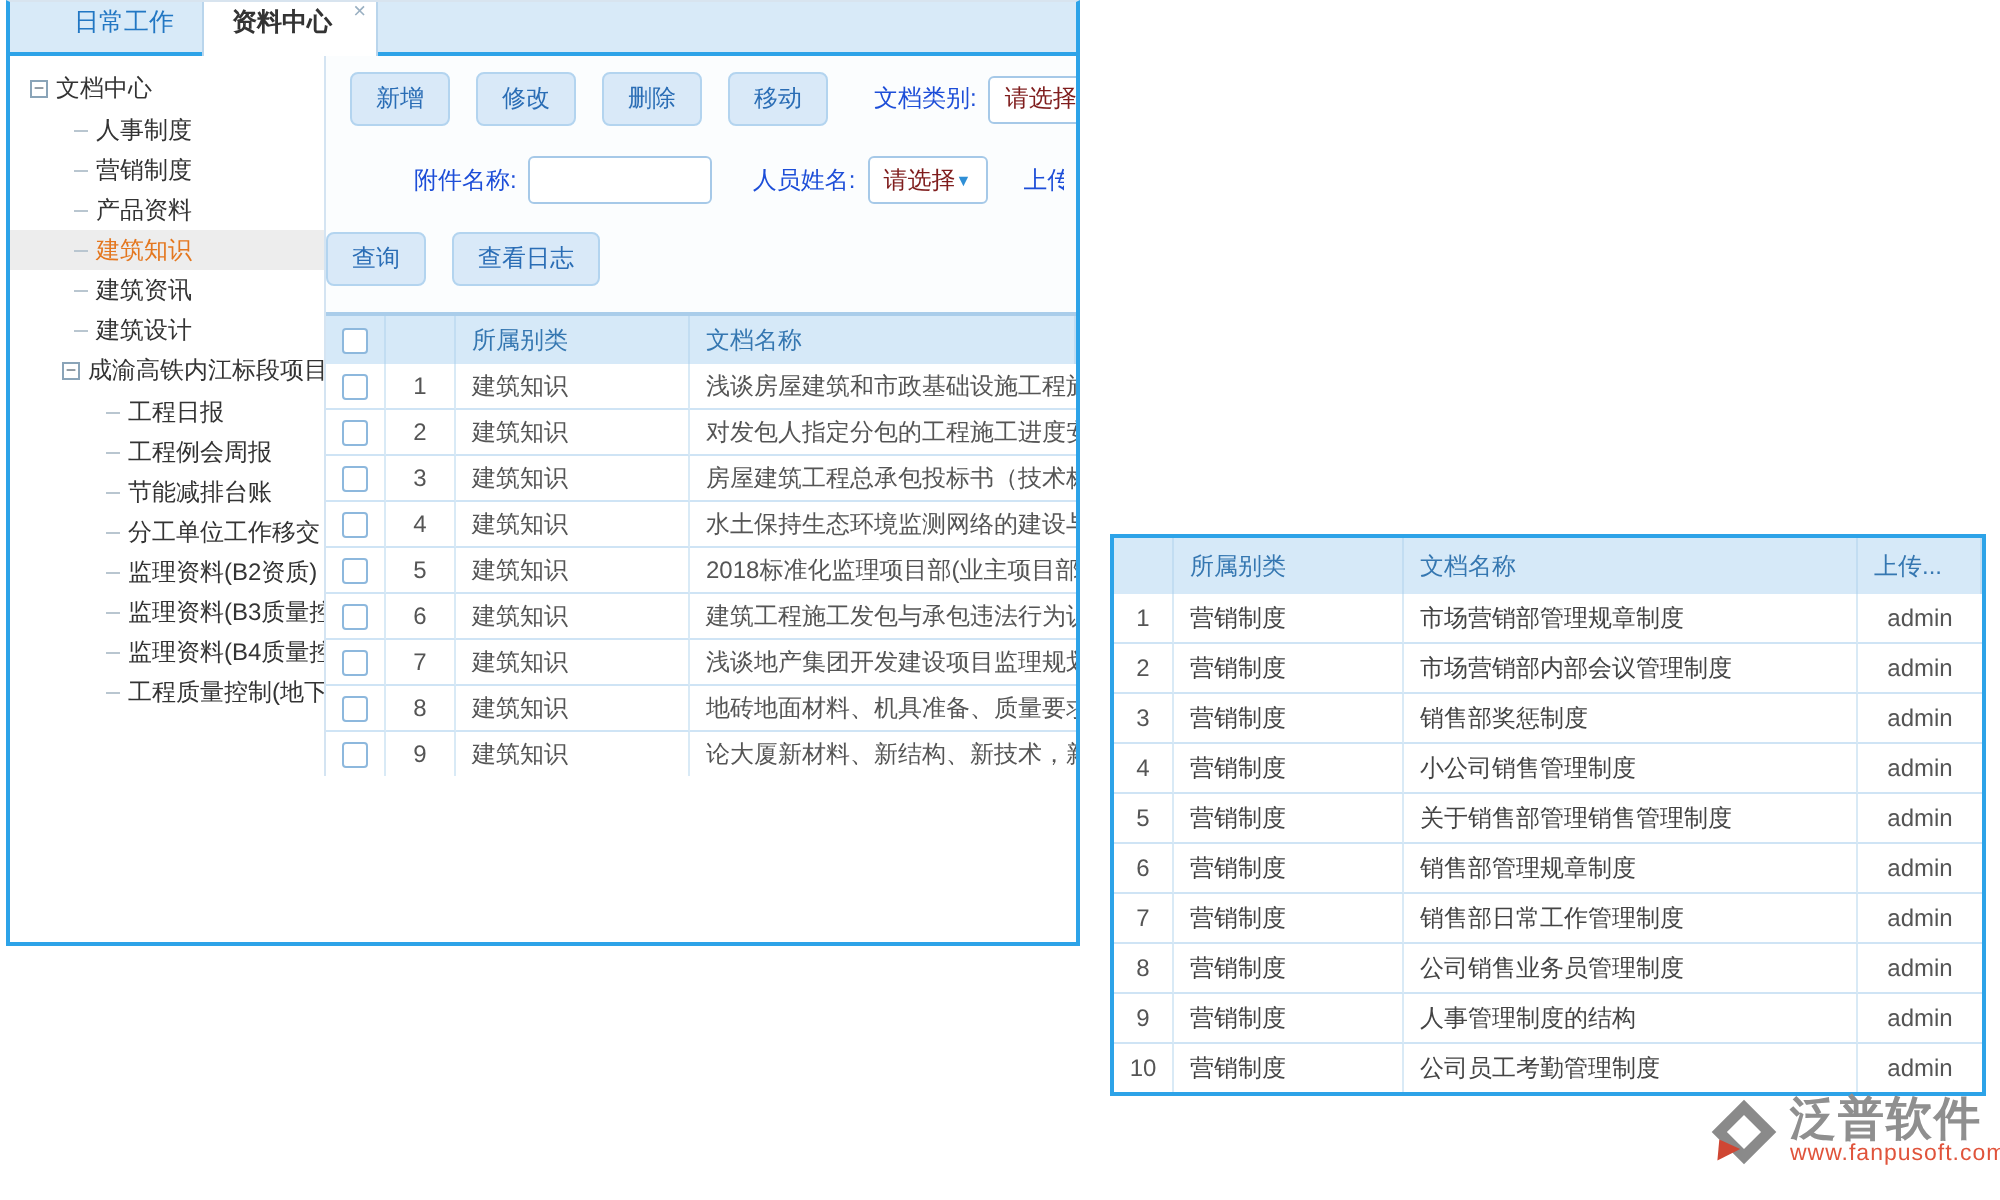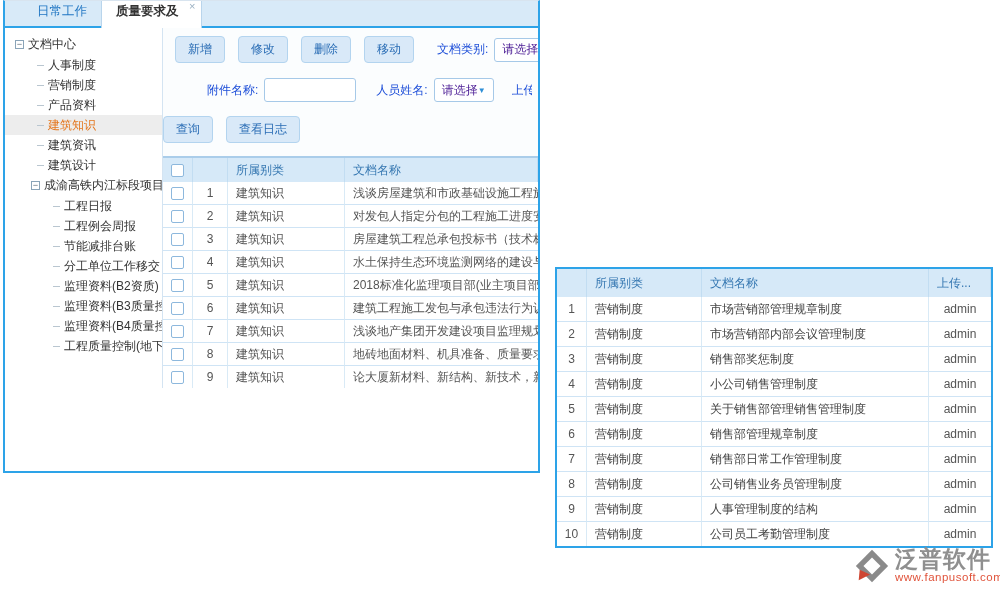--- a/index.html
+++ b/index.html
@@ -31,21 +31,21 @@
   .main { flex:1; background:#fbfdfe; overflow:hidden; position:relative; }
   .row { display:flex; align-items:center; white-space:nowrap; }
   .toolbar-row { margin:8px 0 0 12px;justify-content:space-between; }
   .filter-row  { margin:15px 0 0 12px; }
   .action-row  { margin:14px 0 0 0; }
   .btn { background:#d9e9f8; border:1px solid #b3d4ef; border-radius:4px; color:#2a6db5;
          font-size:12px; padding:4px 12px; margin-right:13px; cursor:pointer; font-family:inherit; }
   .lbl { font-size:12px; color:#1d4ed8; margin:0 6px 0 10px; }
   .select { width:88px; height:24px; background:#fff; border:1px solid #a6c9e8; border-radius:3px;
             display:flex; align-items:center; justify-content:space-between; padding:0 7px; cursor:pointer; }
-  .select .val { font-size:12px; color:#4c1d95; }
+  .select .val { font-size:12px; color:#7f1d1d; }
   .caret { font-size:8px; color:#2f8fd6; }
   .txt-input { width:92px; height:24px; background:#fff; border:1px solid #a6c9e8; border-radius:3px; font-family:inherit; font-size:12px; padding:0 6px; color:#444; }
   .edge-label { overflow:hidden; }
 
   
   .tbl { font-size:12px; }
   .thead { display:flex; background:#d6e9f8; color:#3577b1; }
   .tr { display:flex; background:#fff; }
   .cell { display:flex; align-items:center; overflow:hidden; white-space:nowrap;
           border-right:1px solid #d9eaf6; padding:0 8px; }
@@ -82,21 +82,21 @@
 </style>
 </head>
 <body>
 
 <div class="stage">
 
   <div class="win1">
     <div class="tabbar">
       <div class="tab">日常工作</div>
       <div class="tab active">
-        <span>质量要求及</span>
+        <span>资料中心</span>
         <span class="close">×</span>
       </div>
     </div>
 
     <div class="winbody">
 
       <div class="sidebar">
         <div class="tree-root">
           <span class="minus-box">−</span><span>文档中心</span>
         </div>

